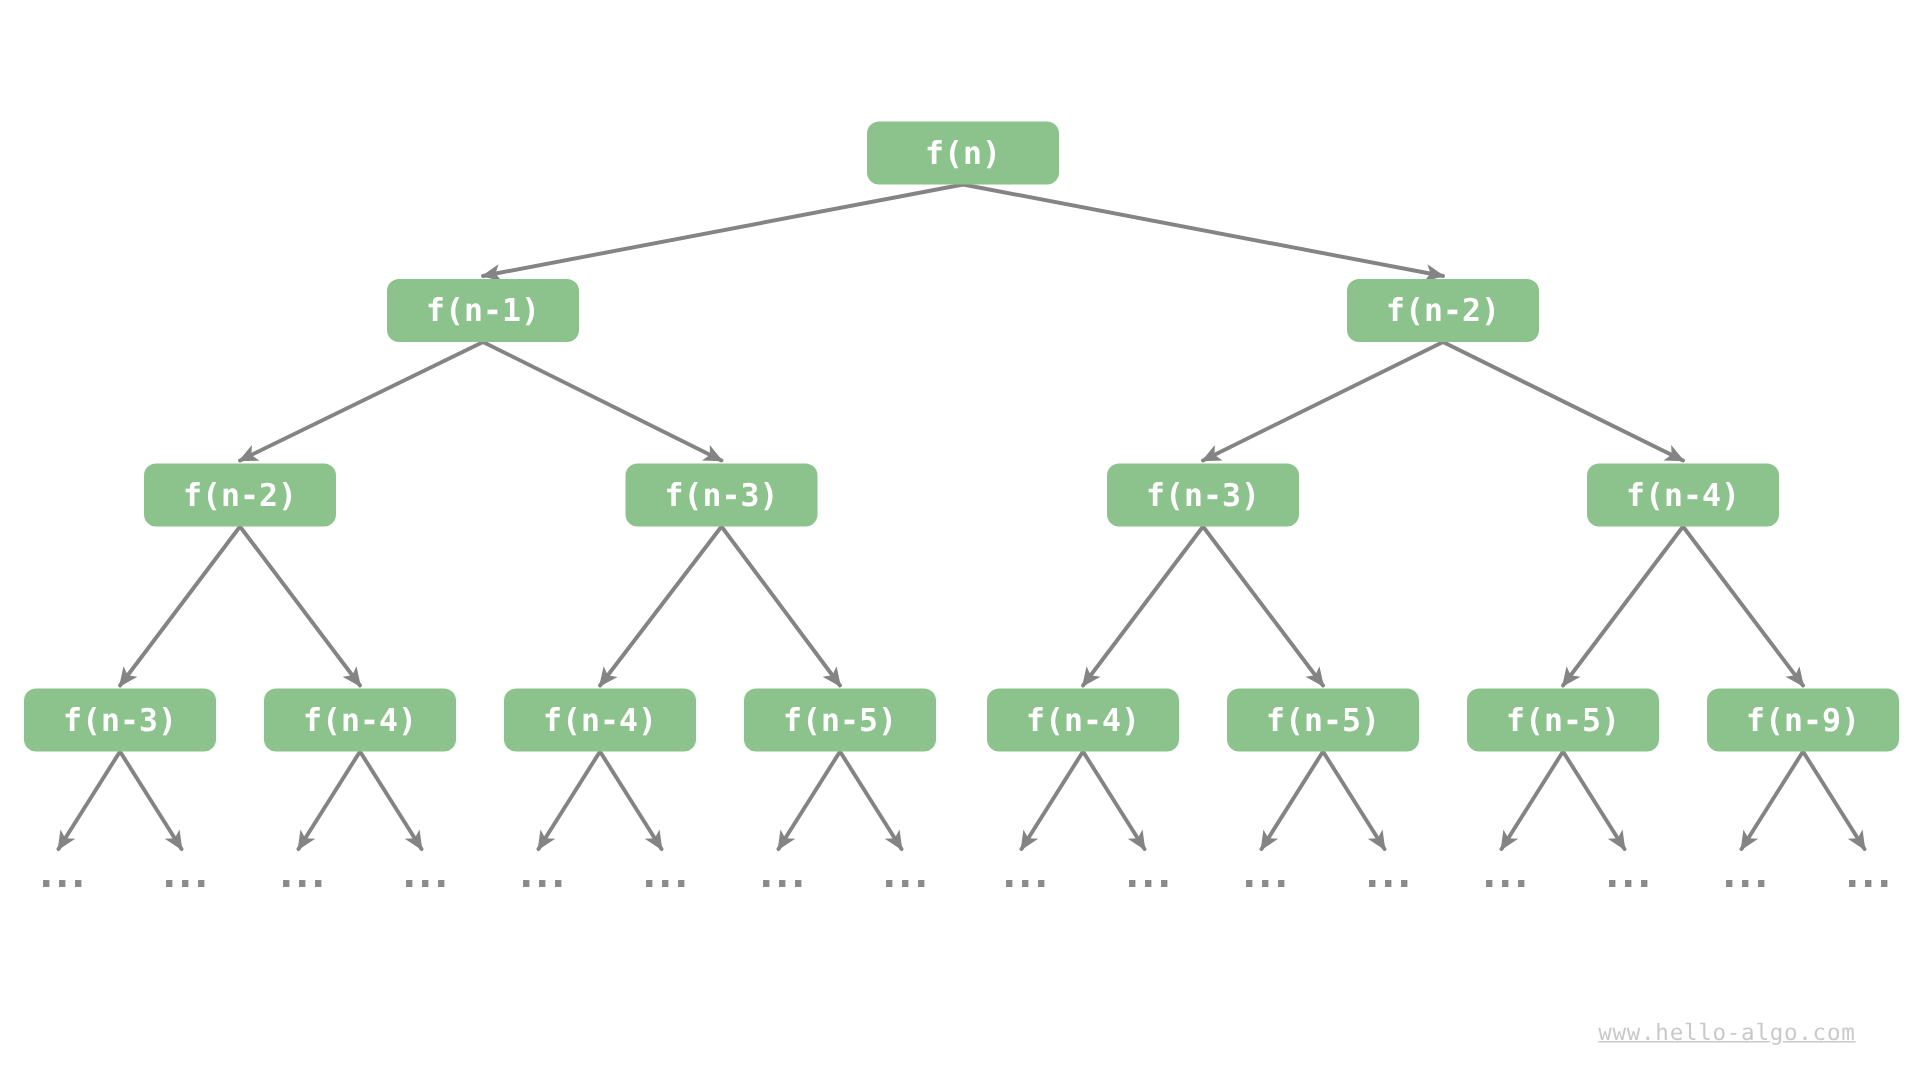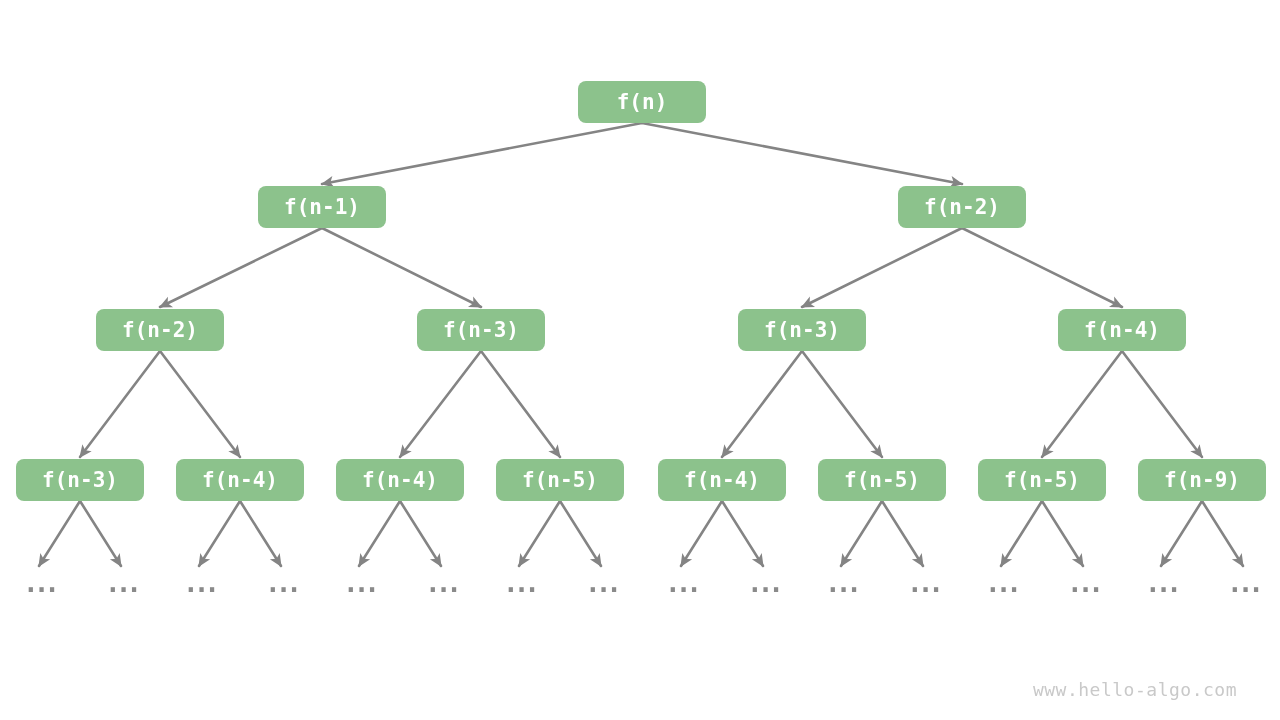--- a/index.html
+++ b/index.html
@@ -52,22 +52,23 @@
     line-height: 8px;
     height: 8px;
     white-space: nowrap;
   }
   .watermark {
     position: absolute;
     right: 43px;
     top: 679px;
     color: var(--watermark, #c9c9c9);
     font-family: "DejaVu Sans Mono", "Liberation Mono", monospace;
-    font-size: 18px;
+    font-size: 15px;
     letter-spacing: 0.5px;
+    text-decoration: underline;
   }
 </style>
 </head>
 <body>
 
 <div class="canvas">
   <svg id="edges-layer" width="1280" height="720" viewBox="0 0 1280 720" xmlns="http://www.w3.org/2000/svg">
     <defs>
       <marker id="arrowhead" viewBox="0 0 12 12" markerWidth="14" markerHeight="14" refX="10.5" refY="6" orient="auto" markerUnits="userSpaceOnUse">
         <path d="M0.5,1 L11.5,6 L0.5,11 L3.2,6 Z" fill="#848484"></path>

